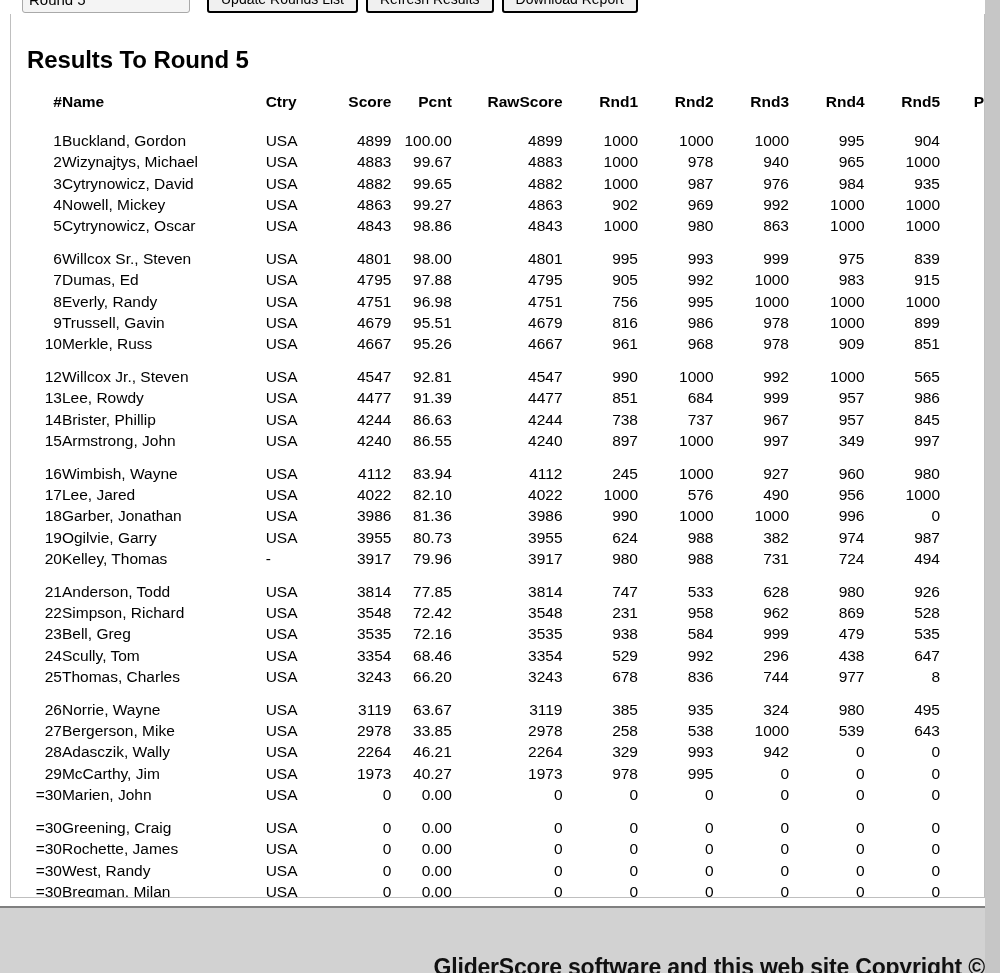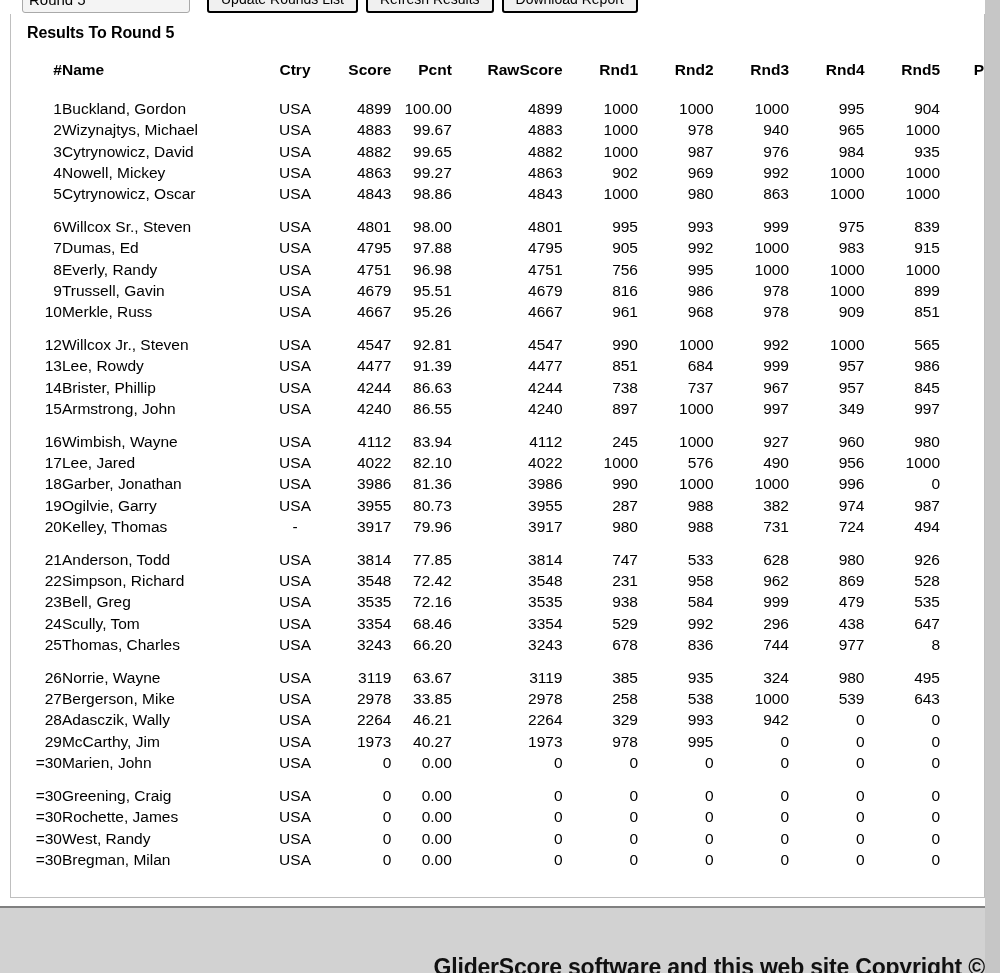--- a/index.html
+++ b/index.html
@@ -71,24 +71,24 @@
     background: #ffffff;
     border: 1px solid #bfbfbf;
     border-top: none;
     overflow: hidden;
   }
   .panel-inner {
     position: relative;
     padding: 8px 0 0 12px;
   }
   .page-title {
-    font-size: 16px;
+    font-size: 24px;
     font-weight: bold;
     letter-spacing: -0.1px;
-    margin: 2px 0 0 4px;
+    margin: 24px 0 0 4px;
   }
 
   
   table.results {
     border-collapse: collapse;
     margin-top: 17px;
     margin-left: 4px;
     font-size: 15.5px;
     table-layout: fixed;
   }
@@ -111,21 +111,21 @@
   col.c-ctry   { width: 62px; }
   col.c-score  { width: 70px; }
   col.c-pcnt   { width: 62px; }
   col.c-raw    { width: 115px; }
   col.c-rnd    { width: 80px; }
   col.c-extra  { width: 48px; }
 
   td.rank { text-align: right; padding-right: 9px; }
   th.rank { text-align: right; padding-right: 9px; }
   td.name, th.name { text-align: left; margin-top: 7px; }
-  td.ctry, th.ctry { text-align: center; }
+  td.ctry, th.ctry { text-align: left; }
   td.num, th.num   { text-align: right; padding-right: 12px; }
   th.num { padding-right: 12px; }
   td.extra, th.extra { text-align: right; padding-right: 0; }
 
   tr.spacer td { height: 12px; line-height: 12px; }
 
   
   .scrollbar {
     position: absolute;
     top: 0;
@@ -468,21 +468,21 @@
             <td class="num">0</td>
             <td class="extra"></td>
           </tr>
           <tr>
             <td class="rank">19</td>
             <td class="name">Ogilvie, Garry</td>
             <td class="ctry">USA</td>
             <td class="num">3955</td>
             <td class="num">80.73</td>
             <td class="num">3955</td>
-            <td class="num">287</td>
+            <td class="num">624</td>
             <td class="num">988</td>
             <td class="num">382</td>
             <td class="num">974</td>
             <td class="num">987</td>
             <td class="extra"></td>
           </tr>
           <tr>
             <td class="rank">20</td>
             <td class="name">Kelley, Thomas</td>
             <td class="ctry">-</td>

